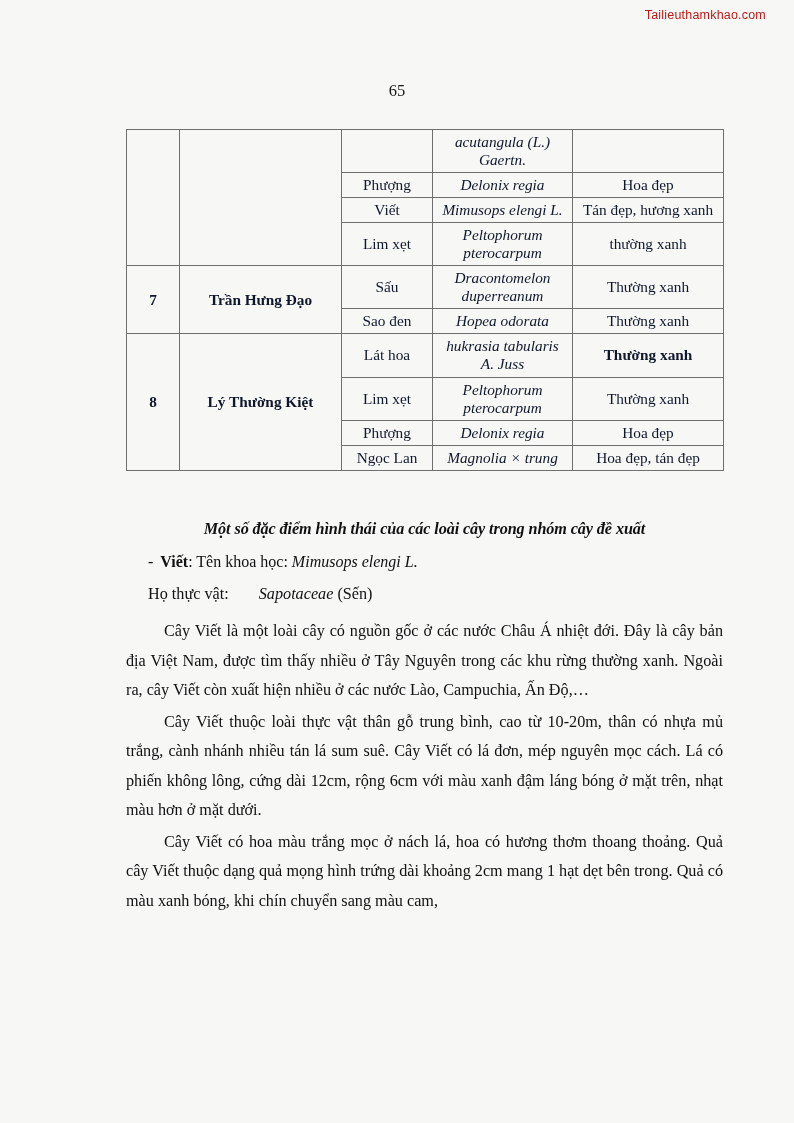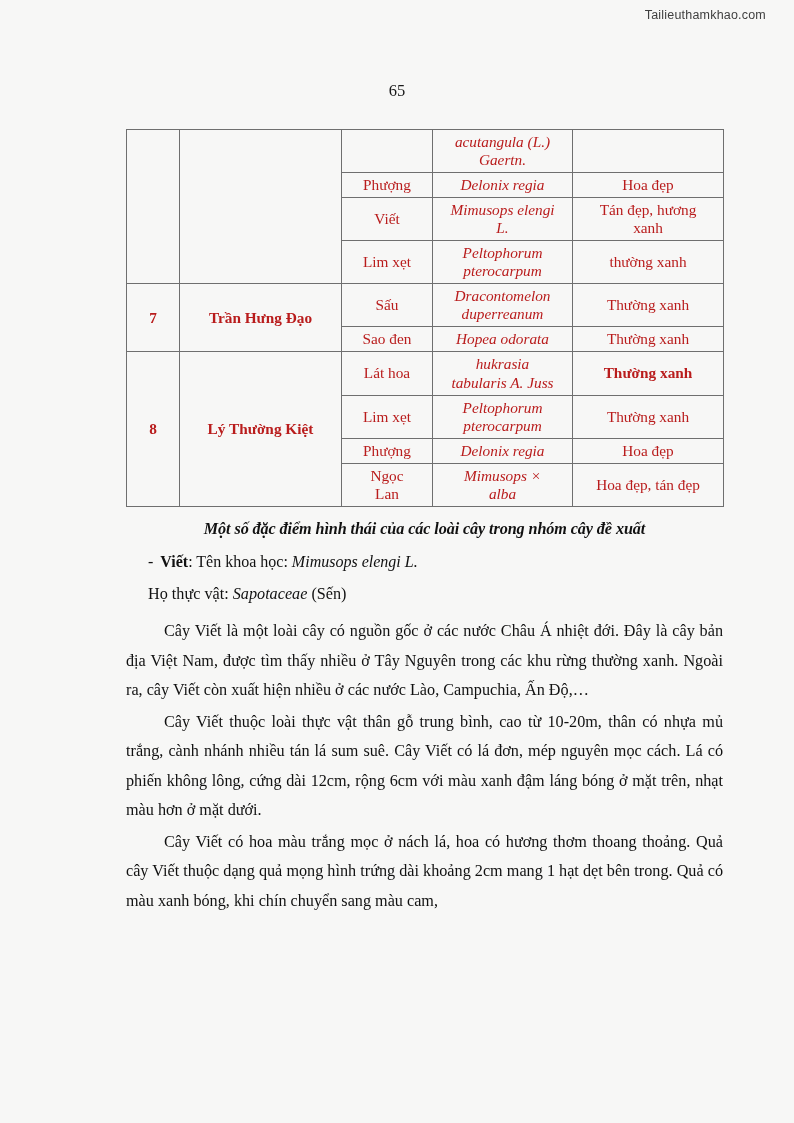--- a/index.html
+++ b/index.html
@@ -23,21 +23,21 @@
   }
 
   
   .watermark {
     position: absolute;
     top: 8px;
     right: 28px;
     font-family: "Liberation Sans", "DejaVu Sans", sans-serif;
     font-size: 12.5px;
     letter-spacing: 0.2px;
-    color: #404040;
+    color: #b91c1c;
     user-select: none;
   }
 
   
   .page-number {
     position: absolute;
     top: 45px;
     left: 0;
     width: 794px;
     text-align: center;
@@ -53,26 +53,26 @@
     top: 129px;
     width: 597px;
   }
   table.tree-table {
     border-collapse: collapse;
     width: 597px;
     table-layout: fixed;
   }
   table.tree-table td {
     border: 1px solid #6f6f6f;
-    padding: 3px 16px;
+    padding: 3px 8px;
     text-align: center;
     vertical-align: middle;
     font-size: 15.3px;
     line-height: 1.18;
-    color: #b91c1c;
+    color: #0f172a;
   }
   col.c-no     { width: 53px; }
   col.c-street { width: 162px; }
   col.c-common { width: 91px; }
   col.c-sci    { width: 140px; }
   col.c-note   { width: 151px; }
 
   td.no     { font-weight: bold; font-size: 15.5px; }
   td.street { font-weight: bold; font-size: 15.5px; }
   td.sci    { font-style: italic; }
@@ -102,21 +102,21 @@
   .bullet-line .dash { margin-right: 7px; }
   .bullet-line .b { font-weight: bold; }
   .bullet-line .it { font-style: italic; }
 
   .plain-line {
     font-size: 16.2px;
     margin: 0 0 13px 0;
     padding-left: 22px;
     line-height: 1.25;
   }
-  .plain-line .it { font-style: italic; }
+  .plain-line .it { font-style: italic; margin-left: 26px; }
 
   p.para {
     font-size: 16.2px;
     line-height: 1.82;
     text-align: justify;
     text-indent: 38px;
     margin: 0 0 2px 0;
     -webkit-hyphens: none;
     hyphens: none;
   }
@@ -187,21 +187,21 @@
             <td class="sci">Peltophorum pterocarpum</td>
             <td class="">Thường xanh</td>
           </tr>
           <tr>
             <td class="common">Phượng</td>
             <td class="sci">Delonix regia</td>
             <td class="">Hoa đẹp</td>
           </tr>
           <tr>
             <td class="common">Ngọc Lan</td>
-            <td class="sci">Mimusops × alba</td>
+            <td class="sci">Magnolia × trung</td>
             <td class="">Hoa đẹp, tán đẹp</td>
           </tr>
         </tbody>
     </table>
   </div>
 
   <div class="content">
 
     <div class="heading-line">Một số đặc điểm hình thái của các loài cây trong nhóm cây đề xuất</div>
 

